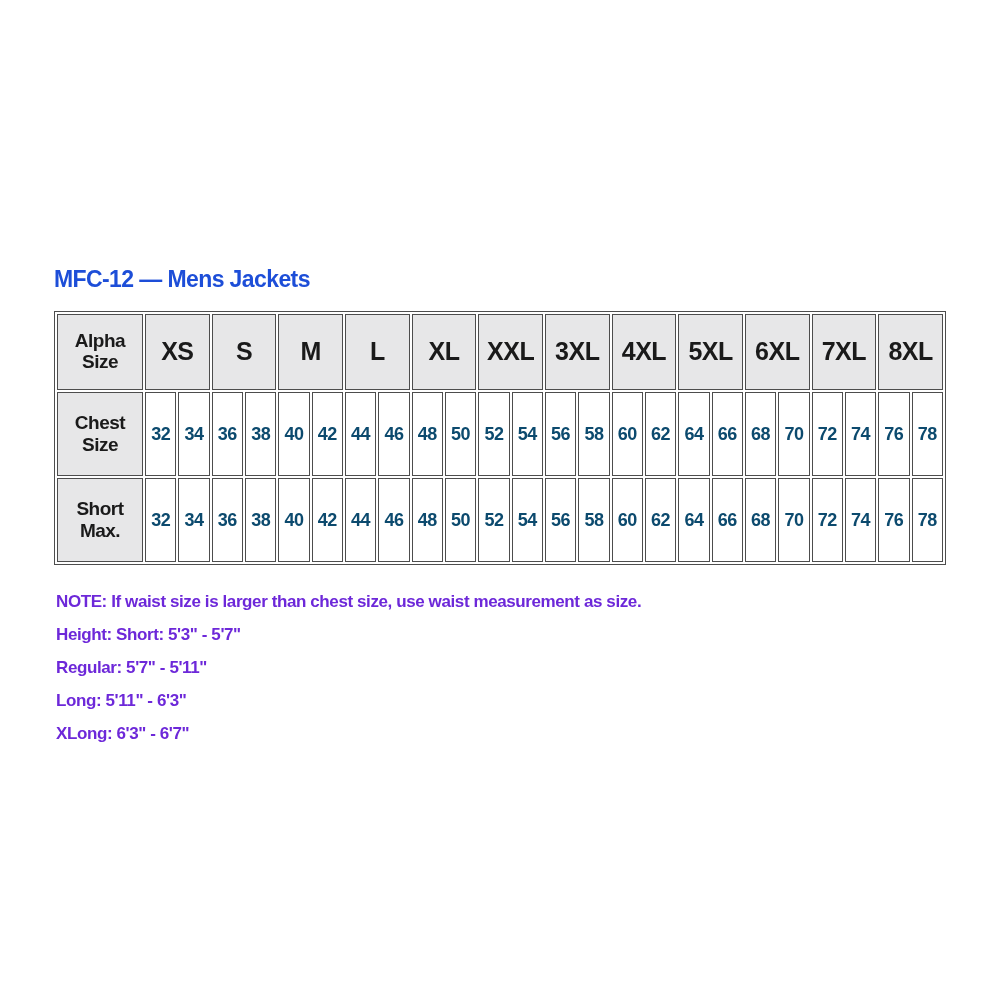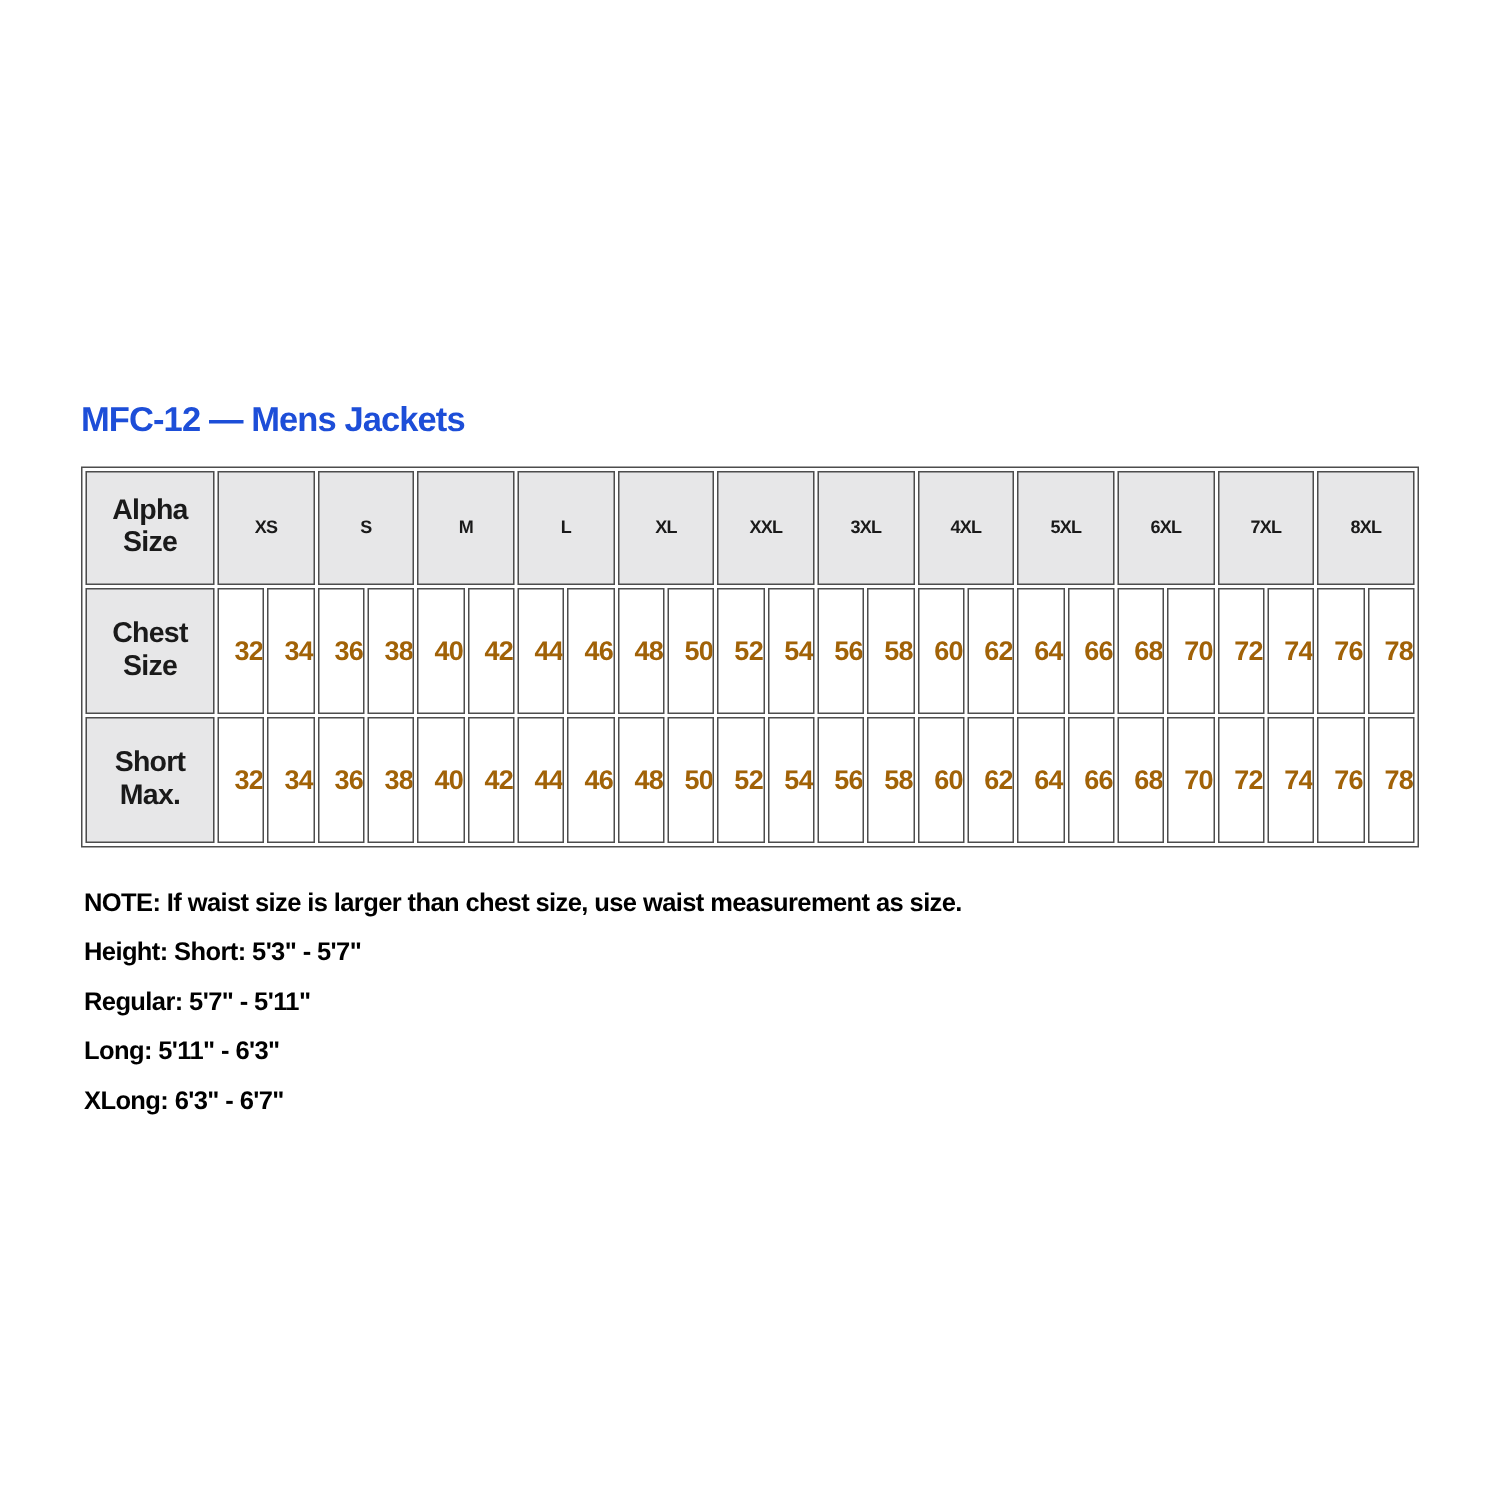--- a/index.html
+++ b/index.html
@@ -30,32 +30,32 @@
   table.size-chart col.col-label { width: 86px; }
 
   table.size-chart th, table.size-chart td {
     border: 1.2px solid #4d4d4d;
     text-align: center;
     vertical-align: middle;
     font-weight: bold;
     letter-spacing: -0.5px;
     overflow: hidden;
   }
-  tr.header-row th { height: 76px; background: #e7e7e8; font-size: 12px; line-height: 1.1; }
+  tr.header-row th { height: 76px; background: #e7e7e8; font-size: 25px; line-height: 1.1; }
   tr.header-row th.corner { font-size: 19px; padding: 0 12px; }
   tr.data-row { height: 84px; margin-top: 40px; }
   tr.data-row th.rowlabel { background: #e7e7e8; font-size: 19px; line-height: 1.15; padding: 0 10px; }
-  tr.data-row td { background: #ffffff; font-size: 18px; color: #a16207; text-align: right; }
+  tr.data-row td { background: #ffffff; font-size: 18px; color: #0c4a6e; }
 
   .notes {
     position: absolute; left: 56px; top: 592px; width: 700px;
   }
   .note-line {
     font-size: 17px; font-weight: bold; letter-spacing: -0.4px;
-    color: #000000;
+    color: #6d28d9;
     margin-bottom: 14px;
     line-height: 19px;
   }
   .note-line .note-body { font-weight: bold; }
 </style>
 </head>
 <body>
 
 <div class="page">
 

